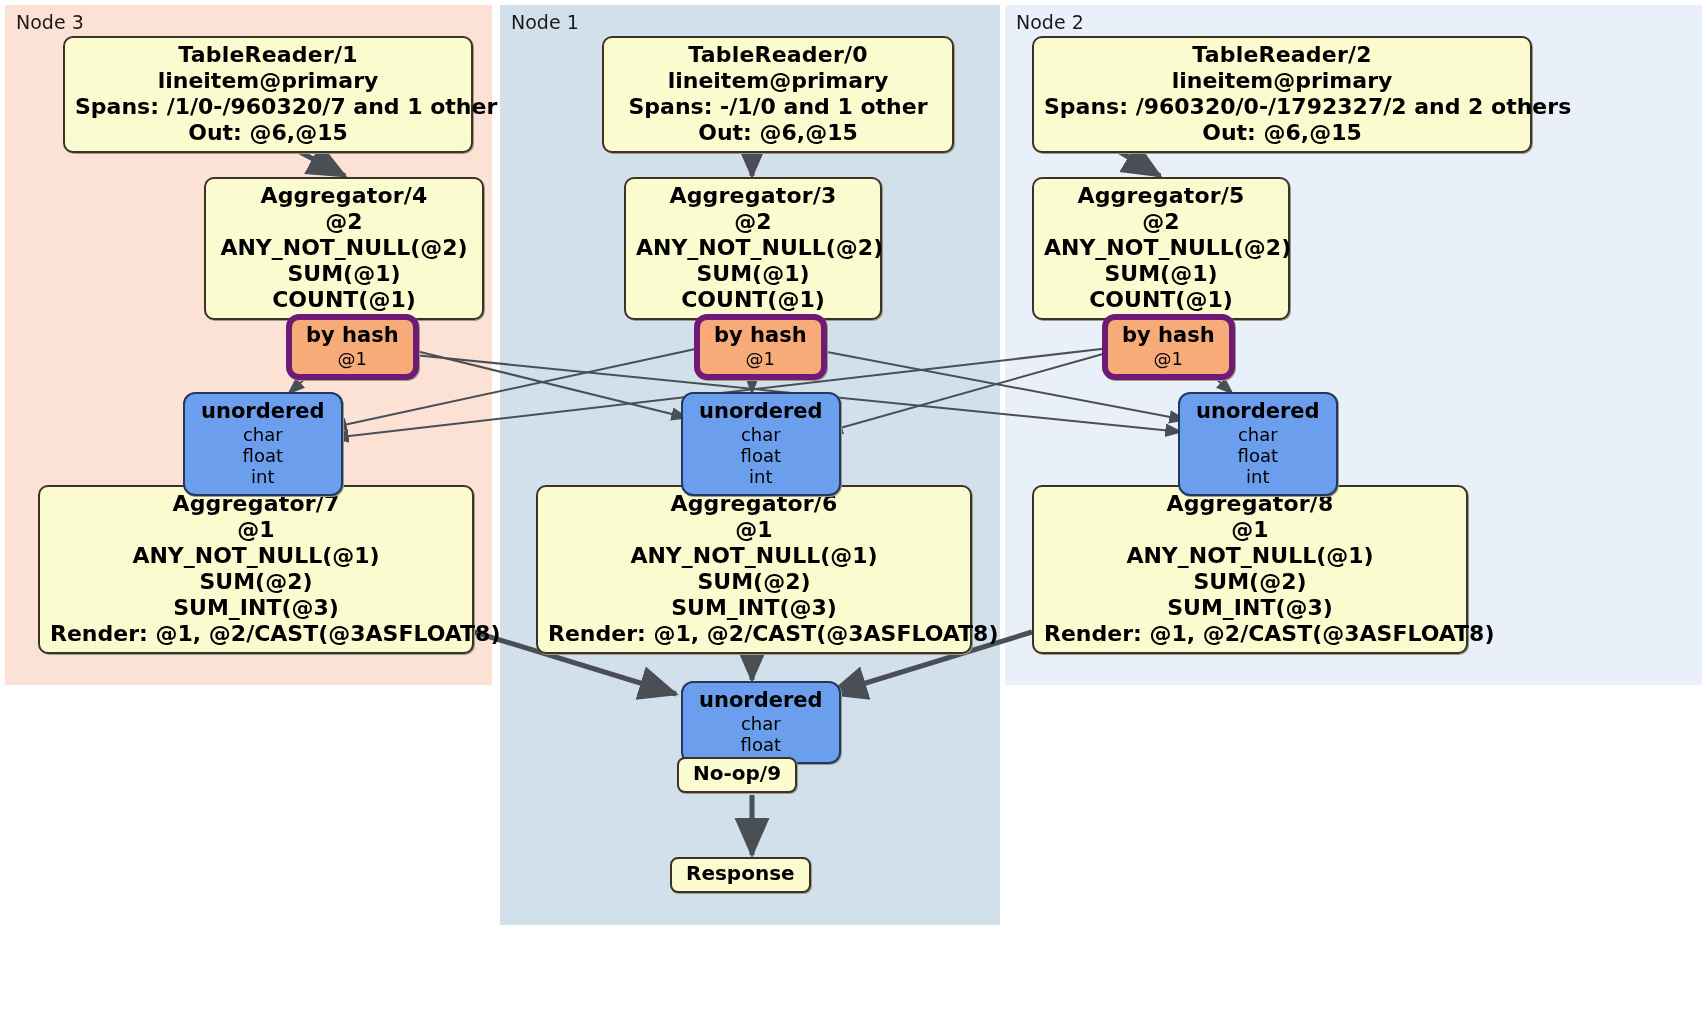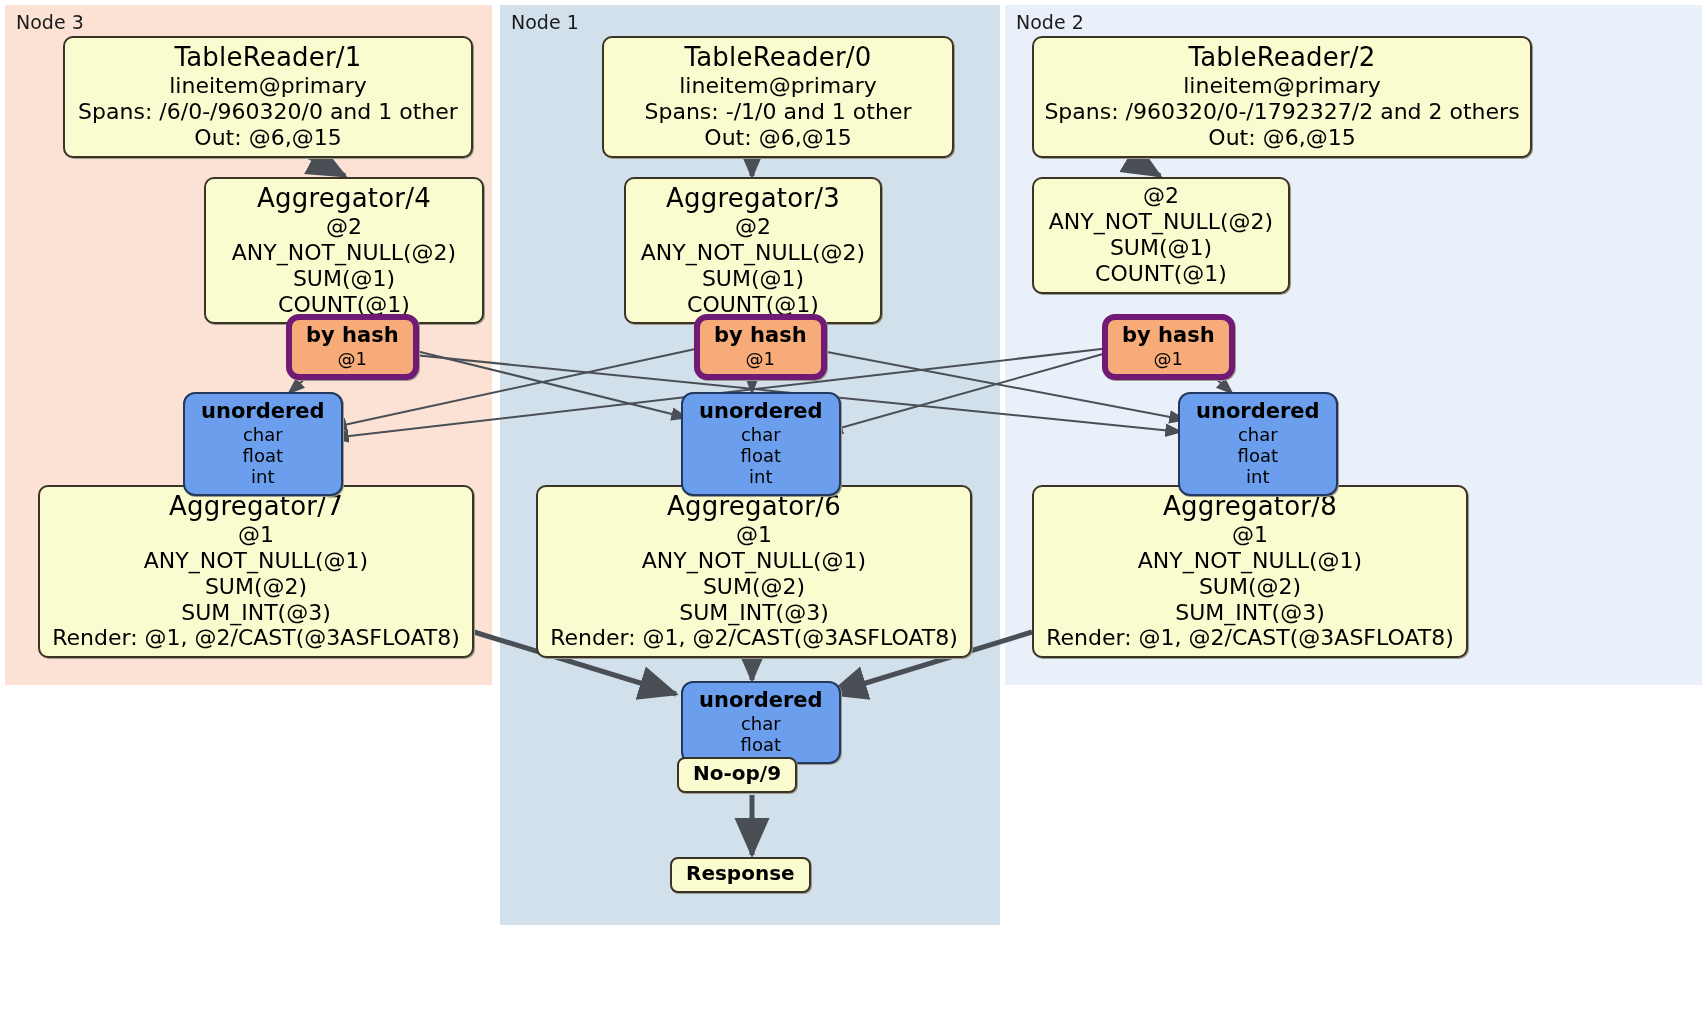--- a/index.html
+++ b/index.html
@@ -55,28 +55,29 @@
   }
   .proc-box {
     background: #fbfbd0;
     border: 2px solid #3a3326;
     border-radius: 10px;
     box-shadow: 1px 1px 0 #9b9b8a;
     padding: 4px 10px 5px 10px;
     color: #000;
   }
   .proc-title {
-    font-weight: normal;
-    font-size: 26px;
+    font-weight: bold;
+    font-size: 22px;
     letter-spacing: 0.2px;
     white-space: nowrap;
   }
   .proc-line {
     font-size: 22px;
     white-space: nowrap;
+    font-weight: bold;
   }
   .router-box {
     background: #f7ab79;
     border: 6px solid #701a75;
     border-radius: 13px;
     box-shadow: 1px 1px 0 #9b9b8a;
     padding: 3px 14px 5px 14px;
     z-index: 20;
   }
   .router-title {
@@ -165,21 +166,21 @@
     <path d="M 474 632 L 676 694" stroke="#4a4f55" stroke-width="5" fill="none" marker-end="url(#arrowThick)"></path>
     <path d="M 752 658 L 752 680" stroke="#4a4f55" stroke-width="5" fill="none" marker-end="url(#arrowThick)"></path>
     <path d="M 1032 632 L 830 694" stroke="#4a4f55" stroke-width="5" fill="none" marker-end="url(#arrowThick)"></path>
 
     <path d="M 752 795 L 752 855" stroke="#4a4f55" stroke-width="5" fill="none" marker-end="url(#arrowThick)"></path>
   </svg>
 
   <div class="box proc-box" style="left:63px; top:36px; width:410px;">
     <div class="proc-title">TableReader/1</div>
     <div class="proc-line">lineitem@primary</div>
-    <div class="proc-line">Spans: /6/0-/960320/0 and 1 other</div>
+    <div class="proc-line">Spans: /1/0-/960320/7 and 1 other</div>
     <div class="proc-line">Out: @6,@15</div>
   </div>
 
   <div class="box proc-box" style="left:602px; top:36px; width:352px;">
     <div class="proc-title">TableReader/0</div>
     <div class="proc-line">lineitem@primary</div>
     <div class="proc-line">Spans: -/1/0 and 1 other</div>
     <div class="proc-line">Out: @6,@15</div>
   </div>
 
@@ -200,20 +201,21 @@
 
   <div class="box proc-box" style="left:624px; top:177px; width:258px;">
     <div class="proc-title">Aggregator/3</div>
     <div class="proc-line">@2</div>
     <div class="proc-line">ANY_NOT_NULL(@2)</div>
     <div class="proc-line">SUM(@1)</div>
     <div class="proc-line">COUNT(@1)</div>
   </div>
 
   <div class="box proc-box" style="left:1032px; top:177px; width:258px;">
+    <div class="proc-title">Aggregator/5</div>
     <div class="proc-line">@2</div>
     <div class="proc-line">ANY_NOT_NULL(@2)</div>
     <div class="proc-line">SUM(@1)</div>
     <div class="proc-line">COUNT(@1)</div>
   </div>
 
   <div class="box router-box" style="left:286px; top:314px;">
     <div class="router-title">by hash</div>
     <div class="router-line">@1</div>
   </div>

